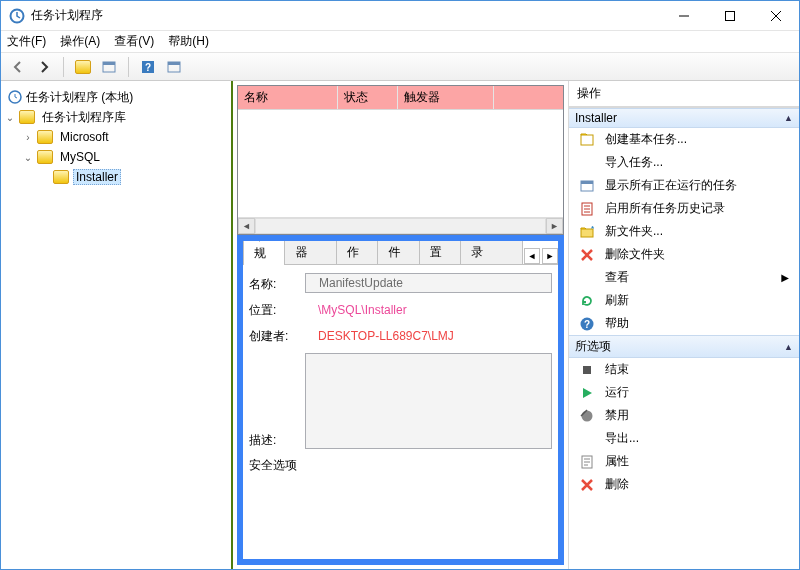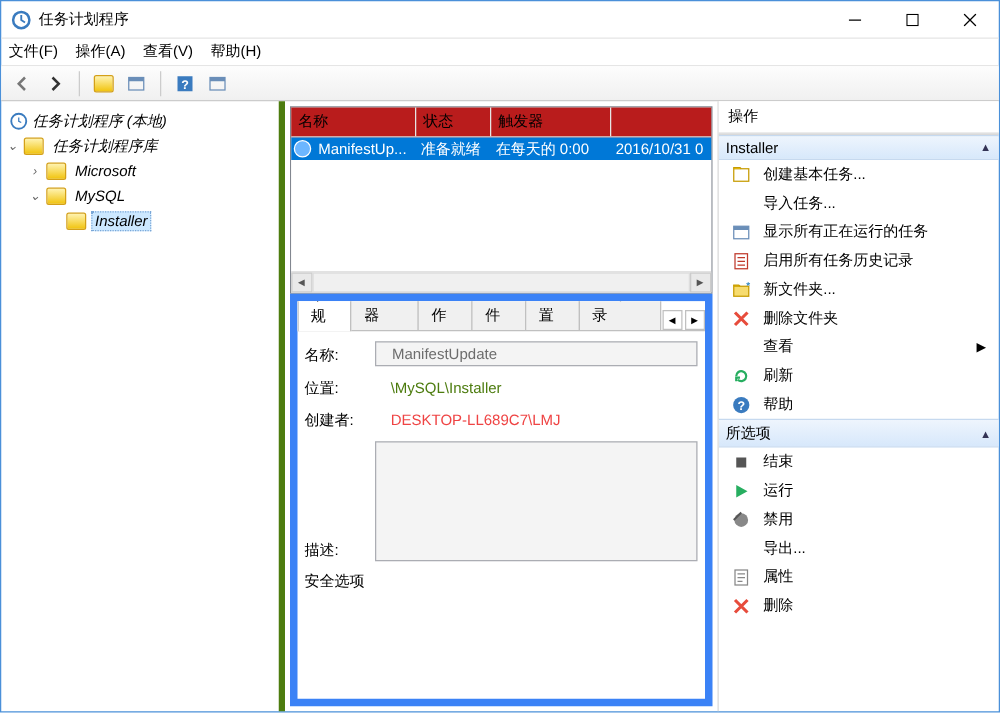--- a/index.html
+++ b/index.html
@@ -9,29 +9,29 @@
   .titlebar .icon { width:16px; height:16px; margin-right:6px; }
   .titlebar .title { flex:1; font-size:12px; }
   .sysbtns { display:flex; }
   .sysbtn { width:46px; height:30px; display:flex; align-items:center; justify-content:center; }
   .menubar { height:22px; display:flex; align-items:center; padding:0 6px; border-bottom:1px solid #e5e5e5; }
   .menubar span { margin-right:14px; }
   .toolbar { height:28px; display:flex; align-items:center; padding:0 6px; gap:4px; border-bottom:1px solid #ccc; background:linear-gradient(#fdfdfd,#f0f0f0); }
   .tbtn { width:22px; height:22px; display:flex; align-items:center; justify-content:center; border:1px solid transparent; }
   .tsep { width:1px; height:20px; background:#ccc; margin:0 4px; }
   .mainarea { display:flex; height:calc(570px - 30px - 22px - 28px - 2px); }
-  .treepane { width:232px; border-right:5px solid #4d7c0f; padding:6px 2px; overflow:auto;font-style:italic; }
+  .treepane { width:232px; border-right:2px solid #4d7c0f; padding:6px 2px; overflow:auto; }
   .treerow { display:flex; align-items:center; height:20px; white-space:nowrap; }
   .toggle { width:14px; text-align:center; color:#666; font-size:10px; }
   .foldericon { width:16px; height:14px; margin:0 4px 0 2px; display:inline-block; background:linear-gradient(#fff3b0,#f1c40f); border:1px solid #d4a017; border-radius:2px; }
   .treerow.sel .lbl { background:#cce8ff; border:1px dotted #7aa7d7; padding:0 2px; }
   .treerow .lbl { padding:0 3px; }
   .centerpane { flex:1; border-right:1px solid #d9d9d9; display:flex; flex-direction:column; padding:4px; }
   .listwrap { border:1px solid #828790; height:150px; display:flex; flex-direction:column; }
-  .listhdr { display:flex; background:#b91c1c; border-bottom:1px solid #d9d9d9; }
+  .listhdr { display:flex; background:#fca5a5; border-bottom:1px solid #d9d9d9; }
   .lh { padding:3px 6px; border-right:1px solid #e5e5e5; font-size:12px; }
   .listrow { display:flex; background:#0078d7; color:#fff; height:18px; align-items:center; }
   .listrow .cell { padding:0 6px; white-space:nowrap; overflow:hidden; }
   .listrow .cicon { width:14px; height:14px; margin-left:2px; border-radius:50%; background:#6cb6ff; border:1px solid #fff; flex:none; }
   .listblank { flex:1; background:#fff; }
   .hscroll { height:17px; background:#f0f0f0; border-top:1px solid #ddd; display:flex; }
   .hscroll .arrow { width:17px; border:1px solid #ccc; background:#e9e9e9; display:flex; align-items:center; justify-content:center; font-size:9px; color:#555; }
   .hscroll .track { flex:1; border:1px solid #ddd; }
   .detailwrap { flex:1; margin-top:0; border:6px solid #3b82f6; display:flex; flex-direction:column; overflow:hidden; }
   .tabbar { display:flex; border-bottom:1px solid #c0c0c0; align-items:flex-end; height:24px; background:#fff; }
@@ -166,27 +166,20 @@
       </div>
     </div>
 
     <div class="centerpane">
       <div class="listwrap">
         <div class="listhdr">
           <div class="lh" style="width:100px">名称</div>
           <div class="lh" style="width:60px">状态</div>
           <div class="lh" style="width:96px">触发器</div>
         </div>
-        <div class="listrow">
-          <span class="cicon"></span>
-          <div class="cell" style="width:82px">ManifestUp...</div>
-          <div class="cell" style="width:60px">准备就绪</div>
-          <div class="cell" style="width:96px">在每天的 0:00</div>
-          <div class="cell" style="flex:1">2016/10/31 0</div>
-        </div>
         <div class="listblank"></div>
         <div class="hscroll">
           <div class="arrow">◄</div>
           <div class="track"></div>
           <div class="arrow">►</div>
         </div>
       </div>
 
       <div class="detailwrap">
         <div class="tabbar">
@@ -201,21 +194,21 @@
             <span>►</span>
           </div>
         </div>
         <div class="detailbody">
           <div class="formrow">
             <label>名称:</label>
             <div class="val">ManifestUpdate</div>
           </div>
           <div class="formrow">
             <label>位置:</label>
-            <div class="val" style="border:none;background:none;color:#4d7c0f">\MySQL\Installer</div>
+            <div class="val" style="border:none;background:none;color:#ec4899">\MySQL\Installer</div>
           </div>
           <div class="formrow">
             <label>创建者:</label>
             <div class="val" style="border:none;background:none;color:#ef4444">DESKTOP-LL689C7\LMJ</div>
           </div>
           <div class="formrow">
             <label>描述:</label>
             <div class="val tall"></div>
           </div>
           <div class="bottomlabel">安全选项</div>

